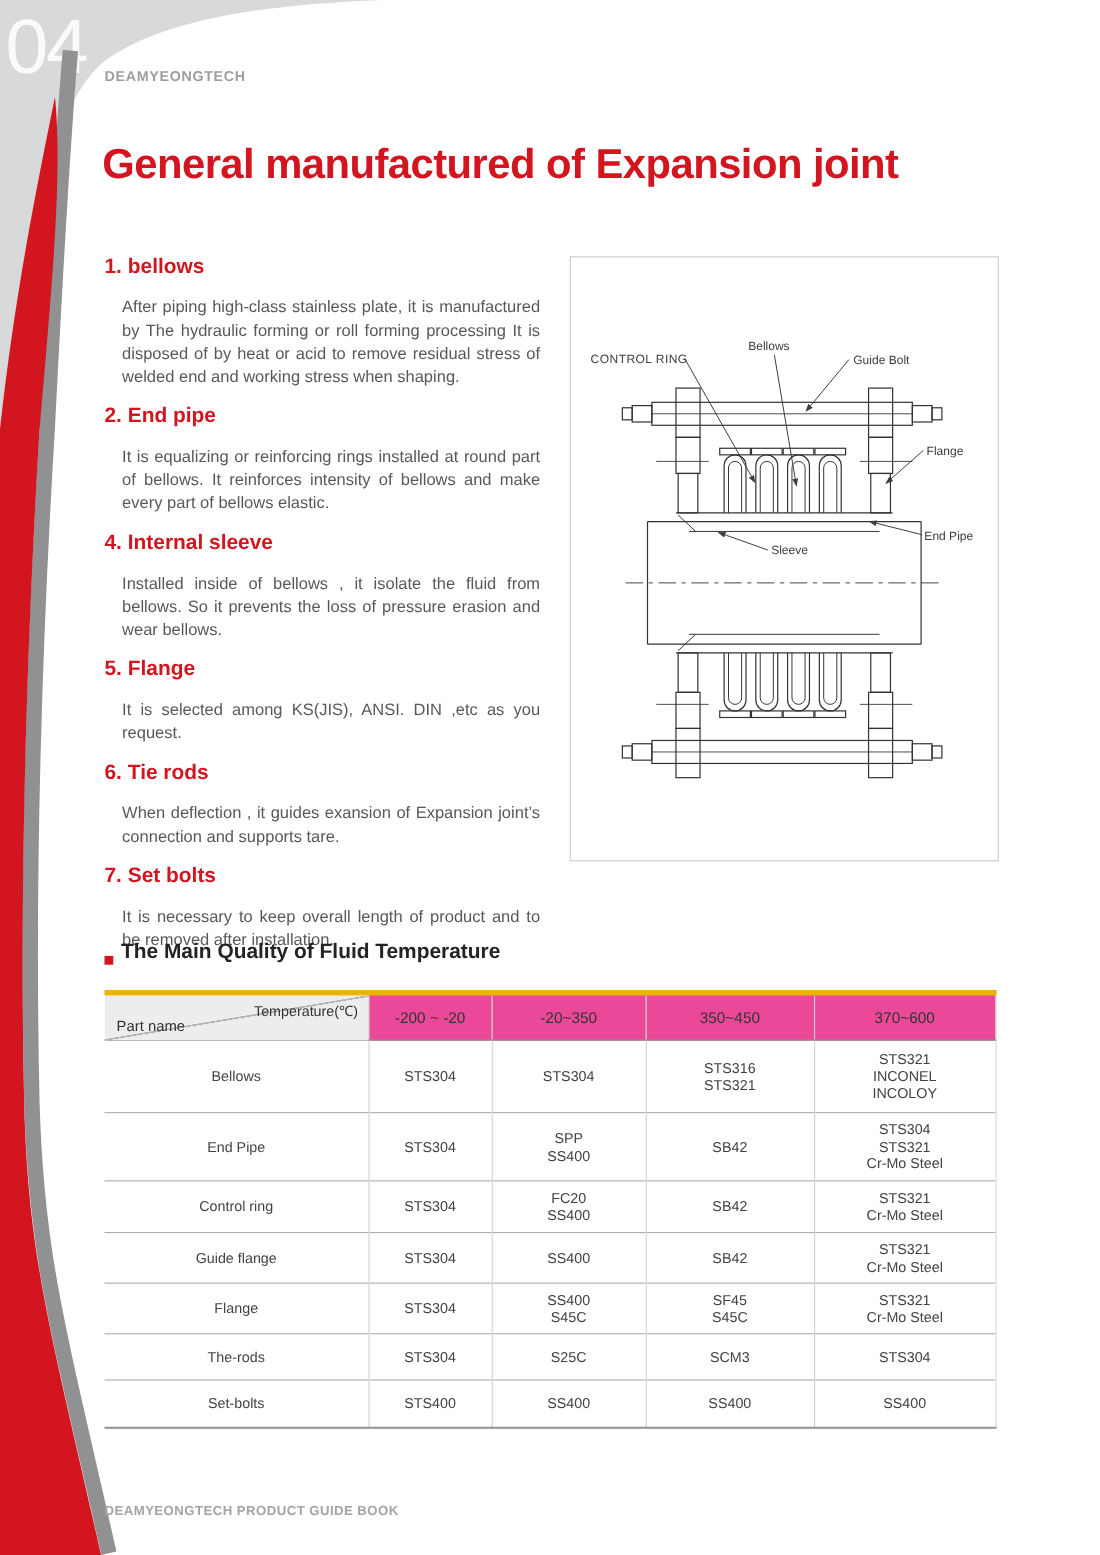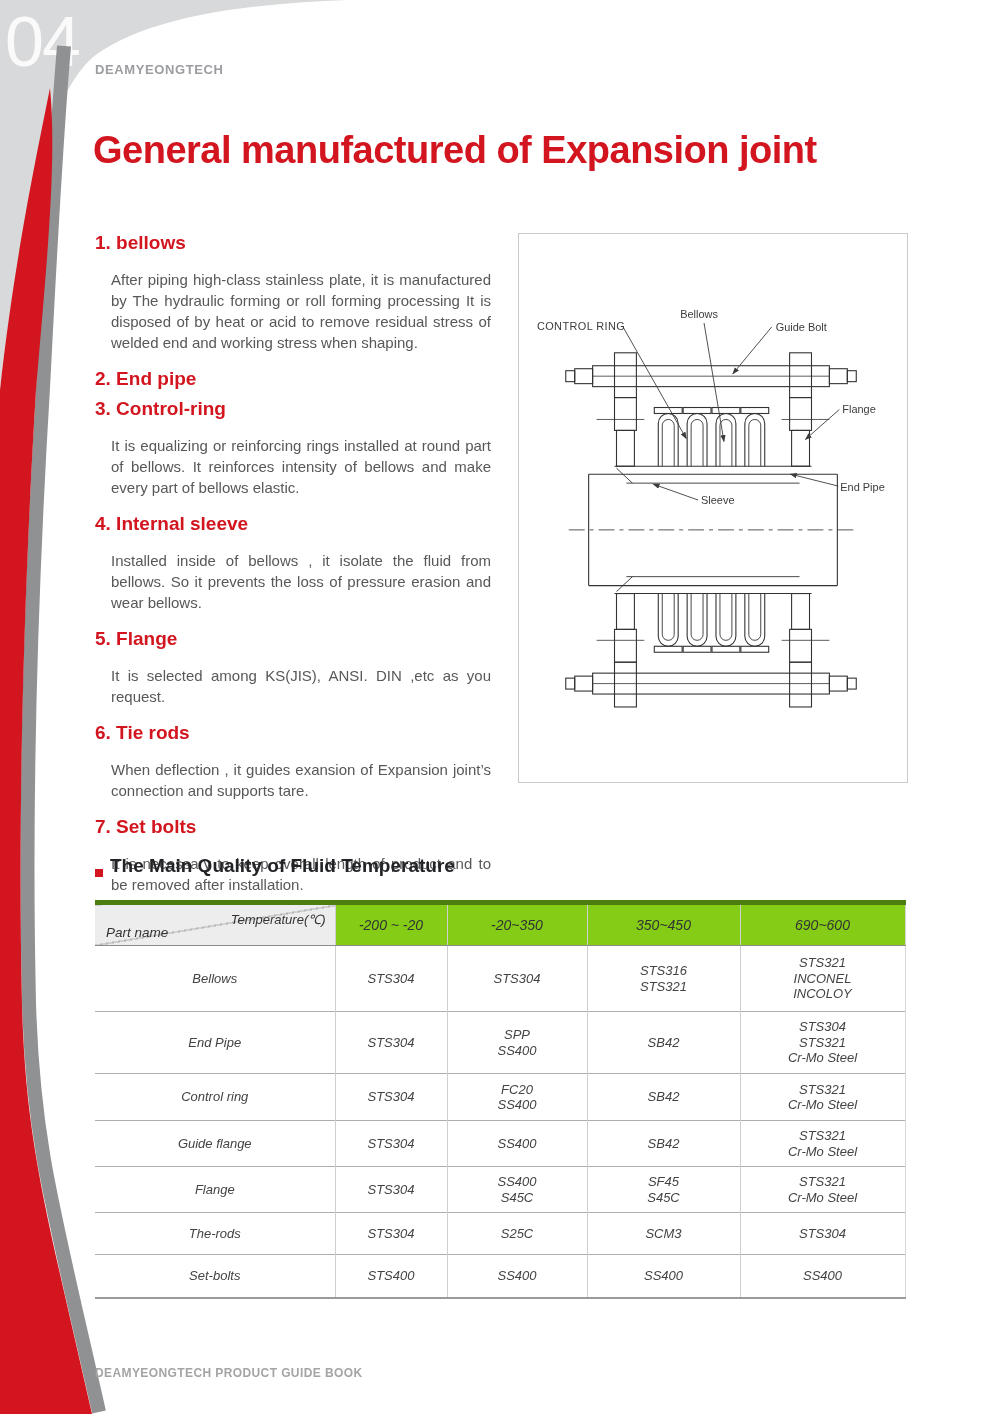--- a/index.html
+++ b/index.html
@@ -31,28 +31,28 @@
   }
   .table-title{
     position:absolute;left:95px;top:855px;display:flex;align-items:flex-end;
     font-size:19px;font-weight:bold;color:#222326;
   }
   .table-title .sq{
     width:8px;height:8px;background:#d2151e;margin-right:7px;display:inline-block;
   }
   table.quality{
     position:absolute;left:95px;top:900px;width:810px;border-collapse:collapse;
-    table-layout:fixed;border-top:5px solid #4d7c0f;border-bottom:2px solid #9a9a9a;font-style:italic;
+    table-layout:fixed;border-top:5px solid #eab308;border-bottom:2px solid #9a9a9a;
   }
   table.quality th, table.quality td{
     padding:0 4px;text-align:center;vertical-align:middle;
     font-weight:normal;box-sizing:border-box;
   }
   table.quality thead th{
-    background:#84cc16;height:43px;font-size:14px;color:#333;
+    background:#ec4899;height:43px;font-size:14px;color:#333;
     border-bottom:1px solid #8c8c8c;
   }
   table.quality td{
     font-size:13px;color:#434346;line-height:15.5px;white-space:pre-line;
     border-top:1px solid #adadad;
   }
   table.quality tbody tr:first-child td{border-top:none;}
   table.quality th + th, table.quality td + td{border-left:1px solid #cfcfcf;}
   table.quality th:last-child, table.quality td:last-child{border-right:1px solid #d6d6d6;}
   th.corner{position:relative;background:
@@ -80,21 +80,20 @@
 
 <div class="sections">
   <div class="section">
     <h3>1. bellows</h3>
     <p>After piping high-class stainless plate, it is manufactured by The hydraulic forming or roll forming processing It is disposed of by heat or acid to remove residual stress of welded end and working stress when shaping.</p>
   </div>
   <div class="section">
     <h3>2. End pipe</h3>
   </div>
   <div class="section">
-    <h3>3. Control-ring</h3>
     <p>It is equalizing or reinforcing rings installed at round part of bellows. It reinforces intensity of bellows and make every part of bellows elastic.</p>
   </div>
   <div class="section">
     <h3>4. Internal sleeve</h3>
     <p>Installed inside of bellows , it isolate the fluid from bellows. So it prevents the loss of pressure erasion and wear bellows.</p>
   </div>
   <div class="section">
     <h3>5. Flange</h3>
     <p>It is selected among KS(JIS), ANSI. DIN ,etc as you request.</p>
   </div>
@@ -194,21 +193,21 @@
     </colgroup>
   <thead>
     <tr>
       <th class="corner">
         <span class="t">Temperature(℃)</span>
         <span class="b">Part name</span>
       </th>
       <th>-200 ~ -20</th>
       <th>-20~350</th>
       <th>350~450</th>
-      <th>690~600</th>
+      <th>370~600</th>
     </tr>
   </thead>
   <tbody>
     <tr style="height:66px">
       <td>Bellows</td>
       <td>STS304</td>
       <td>STS304</td>
       <td>STS316
 STS321</td>
       <td>STS321

